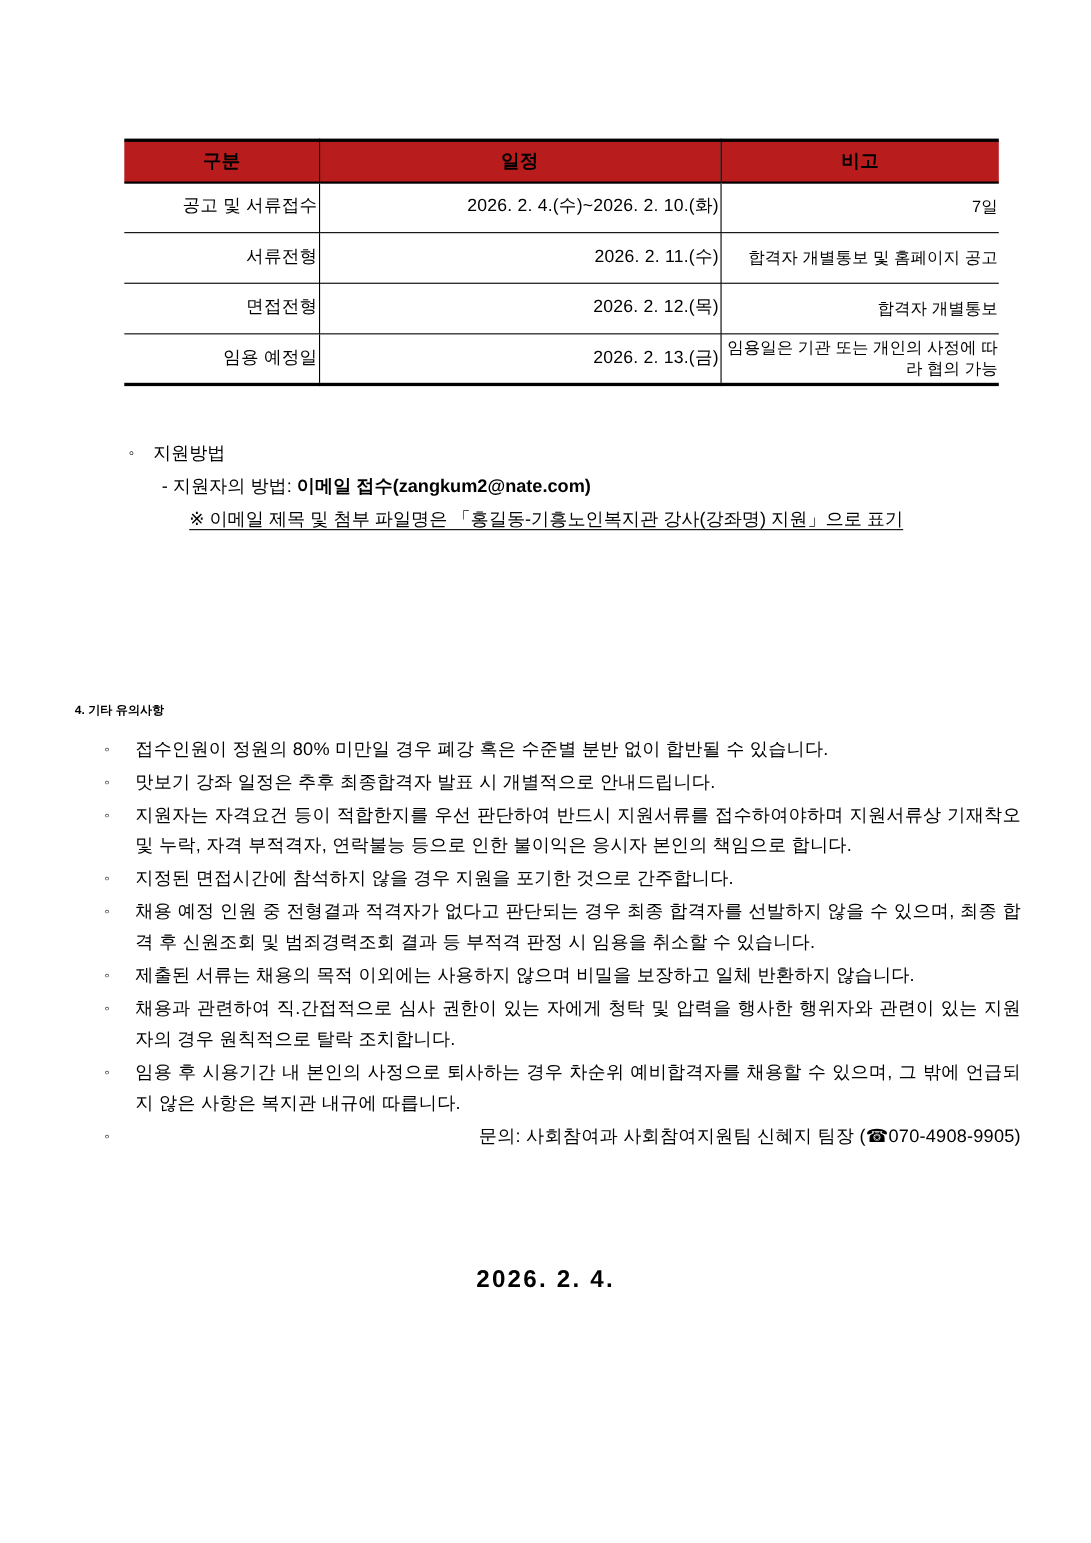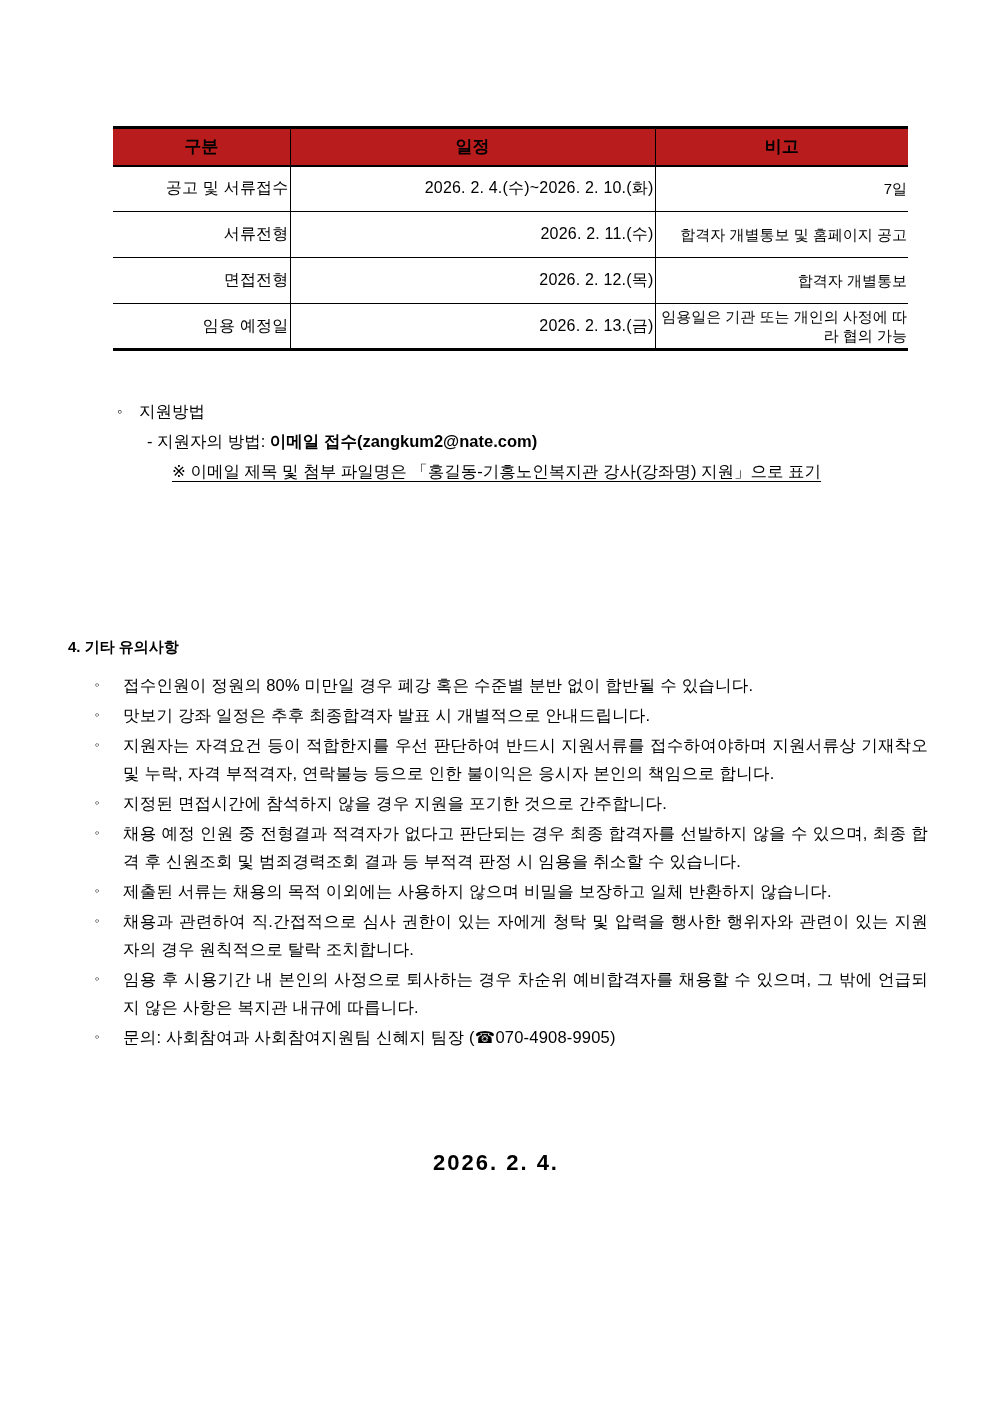--- a/index.html
+++ b/index.html
@@ -76,21 +76,21 @@
 
   
   .section4 {
     position: absolute;
     top: 638px;
     left: 68px;
     width: 860px;
   }
   .section4-title {
     font-weight: bold;
-    font-size: 15px;
+    font-size: 11px;
     margin: 0 0 14px 0;
   }
   .notice-list { margin: 0; padding: 0; list-style: none; }
   .notice-item {
     display: flex;
     margin: 0 0 2px 0;
     font-size: 16.5px;
     line-height: 28px;
   }
   .notice-marker {
@@ -98,21 +98,21 @@
     padding-left: 27px;
     box-sizing: content-box;
     font-size: 13px;
     line-height: 28px;
   }
   .notice-text {
     flex: 1 1 auto;
     text-align: justify;
     letter-spacing: 0.2px;
   }
-  .notice-text.no-justify { text-align: left; }
+  .notice-text.no-justify { text-align: right; }
 
   
   .footer-date {
     position: absolute;
     top: 1150px;
     left: 0;
     width: 992px;
     text-align: center;
     font-weight: bold;
     font-size: 22px;

